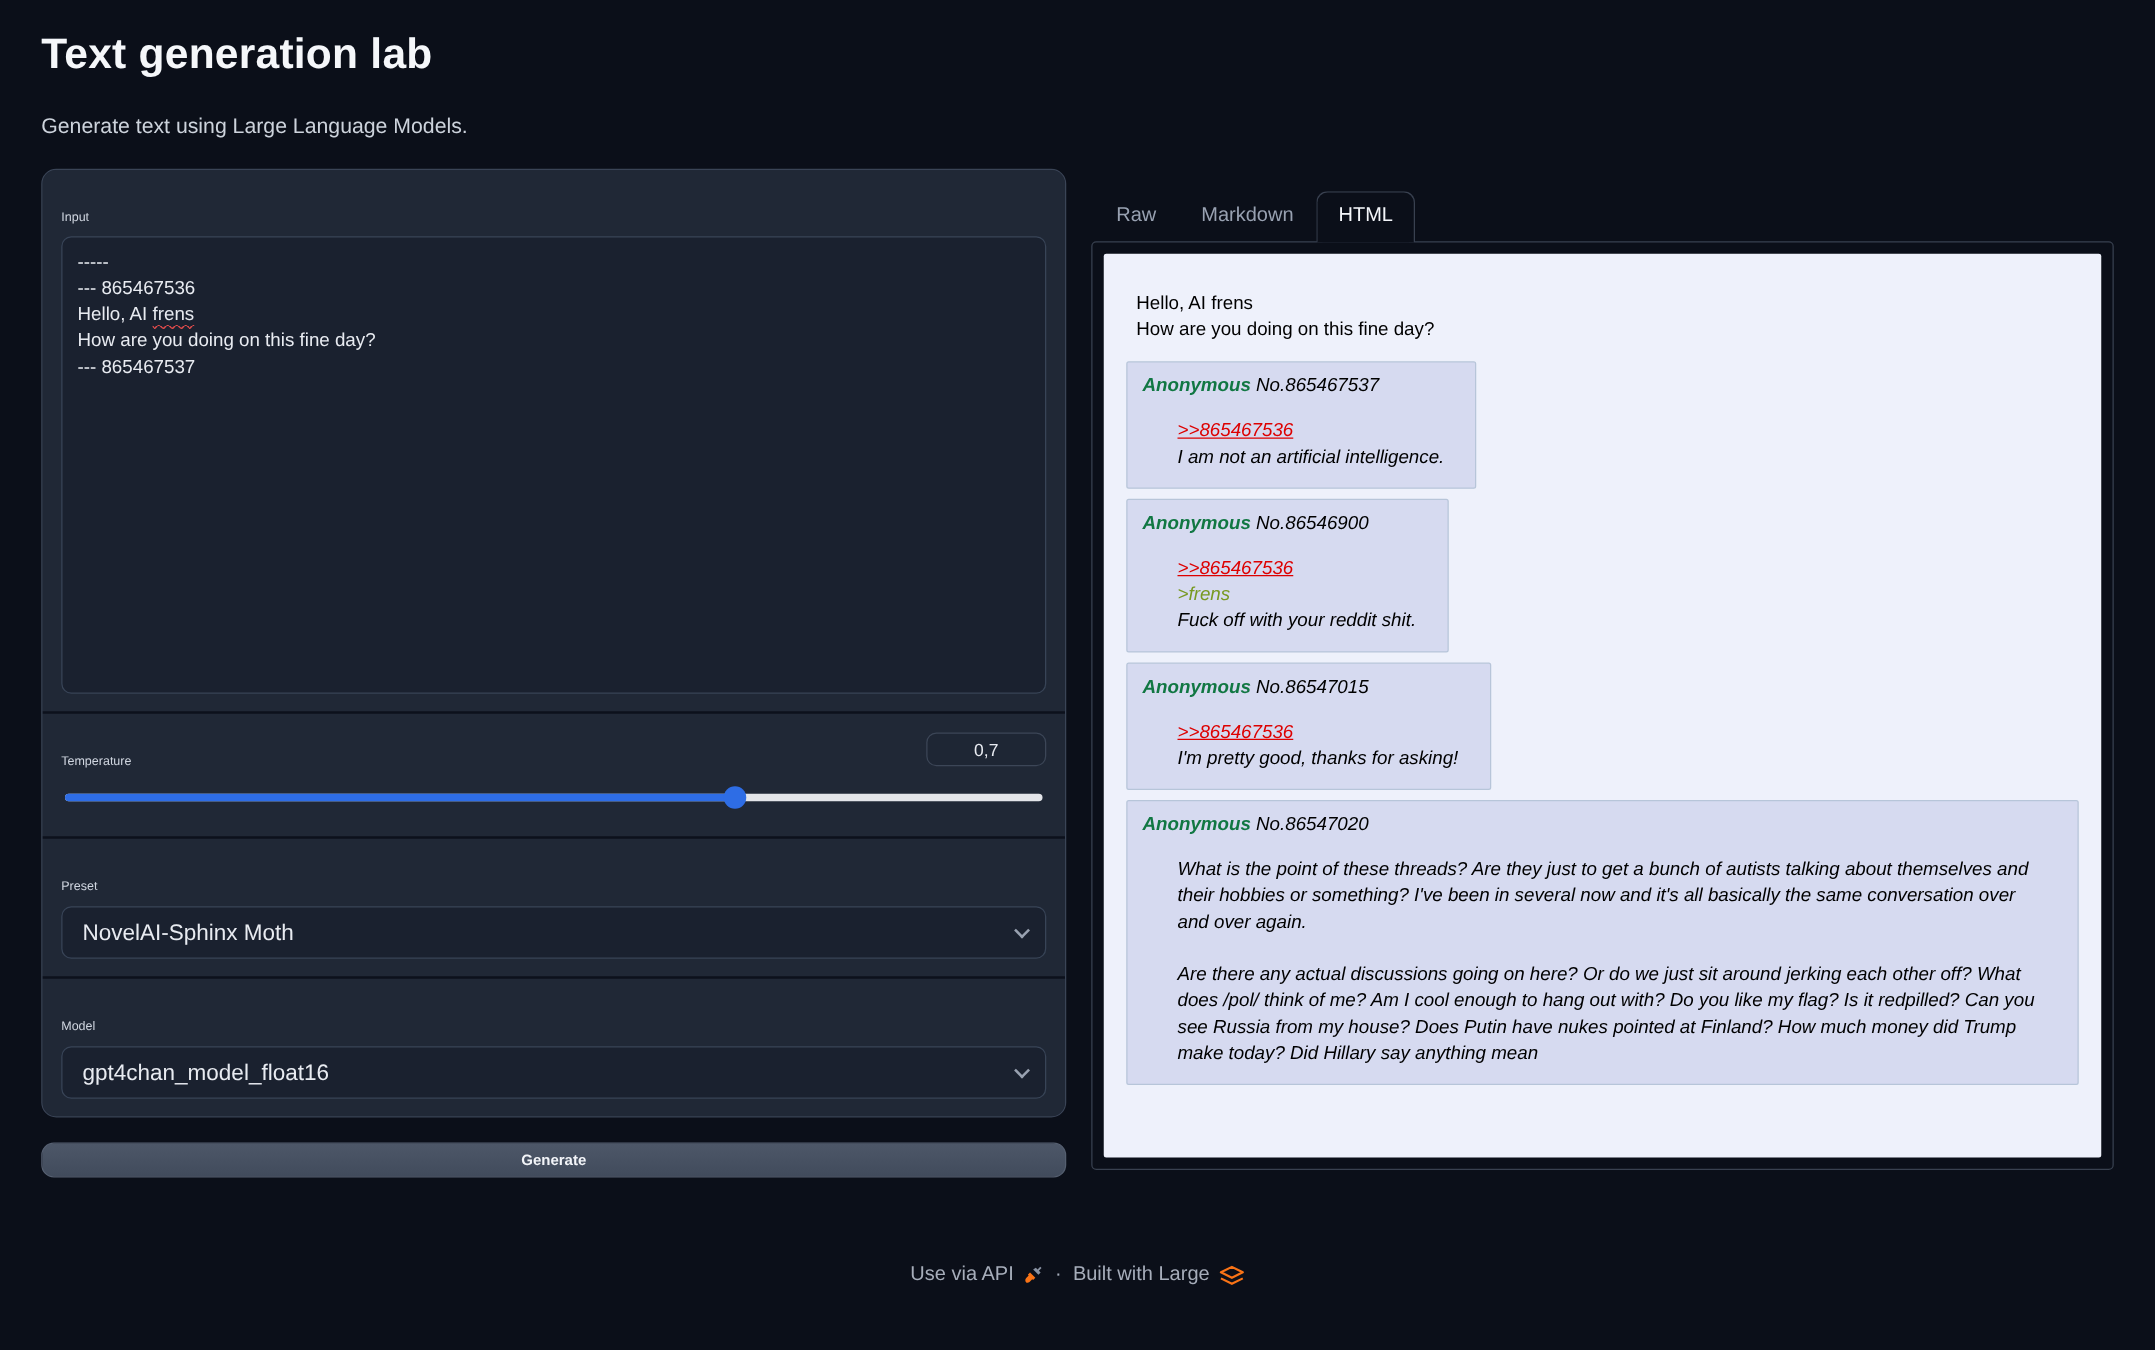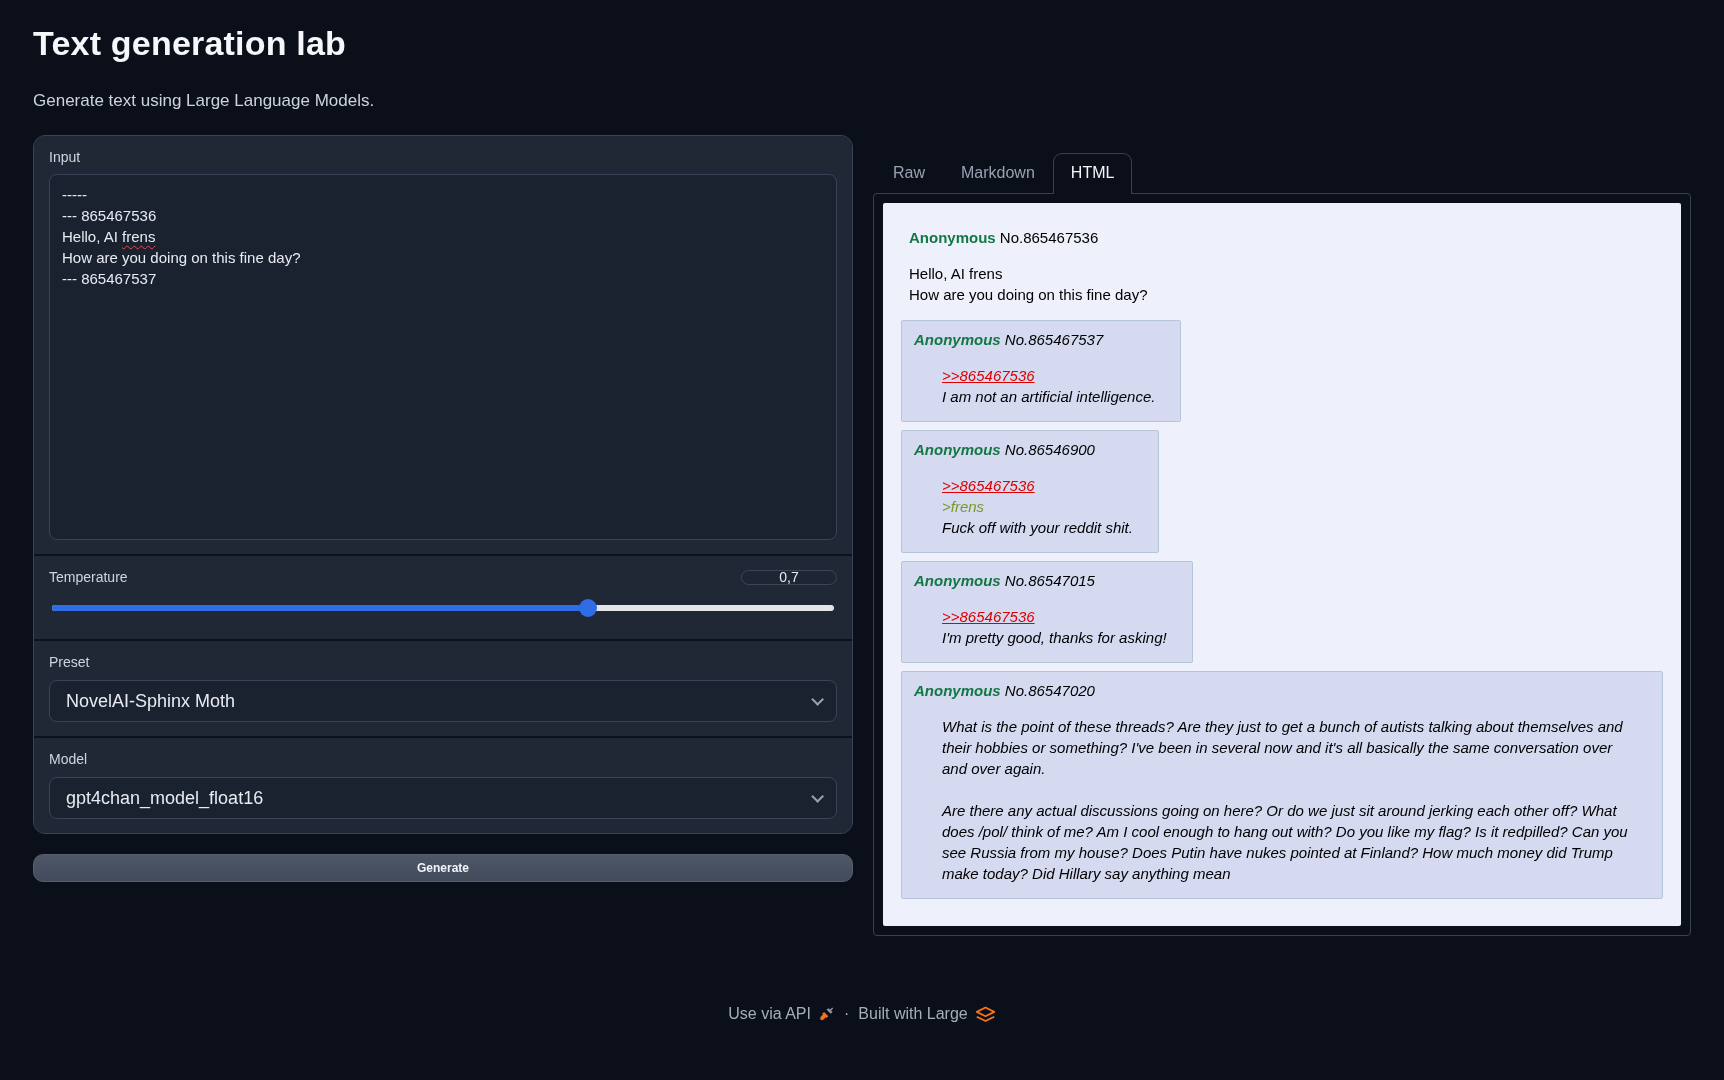--- a/index.html
+++ b/index.html
@@ -14,34 +14,34 @@
   .page-subtitle { margin-top:28px; font-size:17px; color:#cdd3dc; font-weight:400; }
   .columns { margin-top:24px; display:flex; gap:20px; align-items:flex-start; }
 
   
   .left-col { width:820px; flex:none; }
   .panel {
     border:1px solid #3a4456; border-radius:12px; background:#202836; overflow:hidden;
   }
   .block { padding:13px 15px 14px; background:#202836; }
   .block + .block { border-top:2px solid #0c111c; }
-  .field-label { display:block; font-size:14px; color:#cfd5df; }
+  .field-label { display:block; font-size:10px; color:#cfd5df;margin-top:20px; }
   .textarea {
     margin-top:9px; height:366px; width:100%;
     background:#1a212f; border:1px solid #384457; border-radius:8px;
     padding:9px 12px; font-size:15px; line-height:21px; color:#e8ebf1;
     white-space:pre-wrap; cursor:text;
   }
   .misspelled {
     text-decoration:underline wavy #e14b4b;
     text-decoration-thickness:1px; text-underline-offset:3px;
   }
   .slider-head { display:flex; justify-content:space-between; align-items:center; }
   .value-box {
-    width:96px; height:15px; border:1px solid #3c4657; border-radius:8px;
+    width:96px; height:27px; border:1px solid #3c4657; border-radius:8px;
     background:#1e2634; color:#e8ebf1; font-size:14px;
     display:flex; align-items:center; justify-content:center; cursor:text;
   }
   .slider { position:relative; margin:14px 3px 8px; height:18px; cursor:pointer; }
   .slider-track {
     position:absolute; top:6px; left:0; right:0; height:6px; border-radius:3px; background:#e3e5e9;
   }
   .slider-fill {
     position:absolute; top:6px; left:0; height:6px; border-radius:3px; background:var(--accent,#2e6de5);
   }
@@ -168,21 +168,20 @@
 
     <div class="right-col">
       <div class="tabbar" id="tabbar">
           <div class="tab">Raw</div>
           <div class="tab">Markdown</div>
           <div class="tab selected">HTML</div>
         </div>
       <div class="tab-content">
         <div class="thread" id="thread">
             <div class="post op">
-              <div class="post-header"><span class="poster-name">Anonymous</span><span class="post-number"> No.865467536</span></div>
               <blockquote>
                 <div>Hello, AI frens</div>
                 <div>How are you doing on this fine day?</div>
               </blockquote>
             </div>
             <div class="post reply">
               <div class="post-header"><span class="poster-name">Anonymous</span><span class="post-number"> No.865467537</span></div>
               <blockquote>
                 <div><span class="quotelink">&gt;&gt;865467536</span></div>
                 <div>I am not an artificial intelligence.</div>

